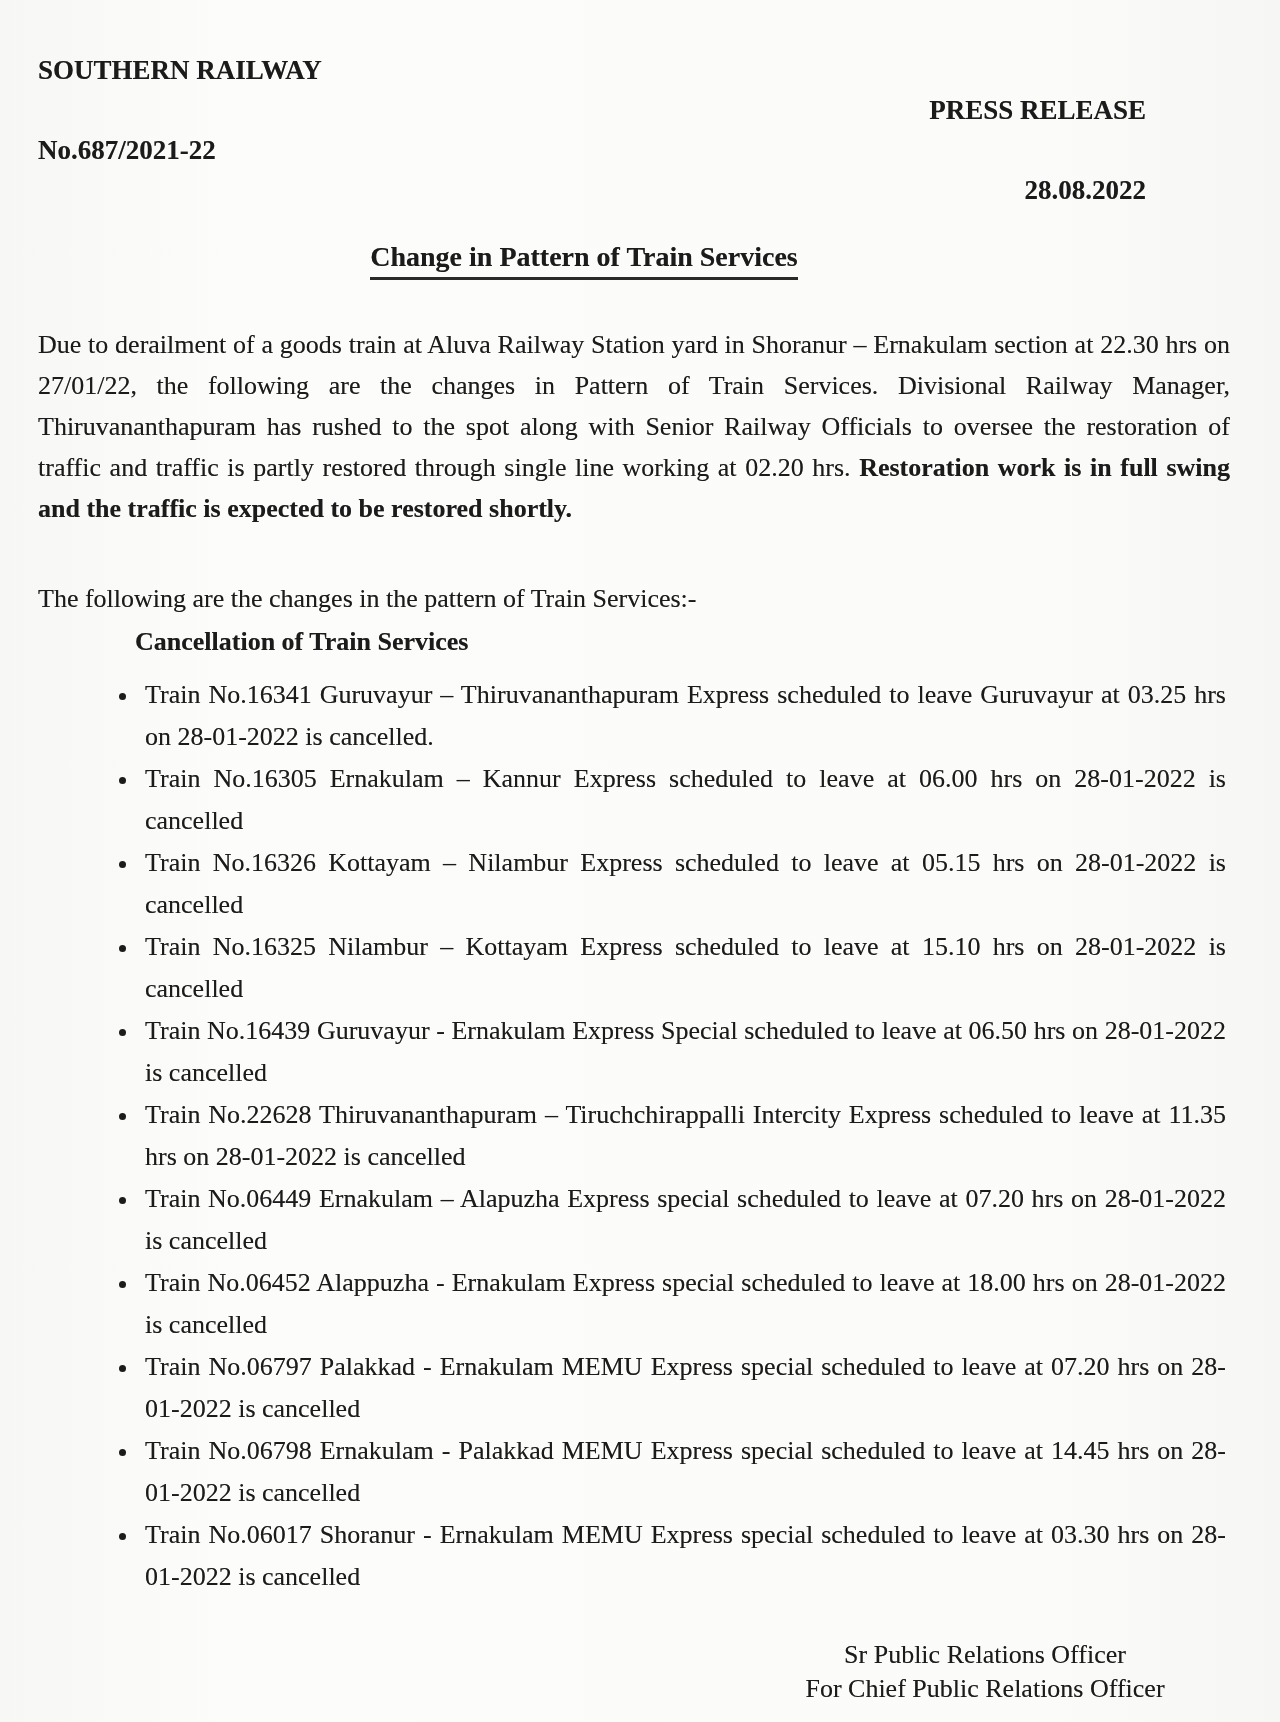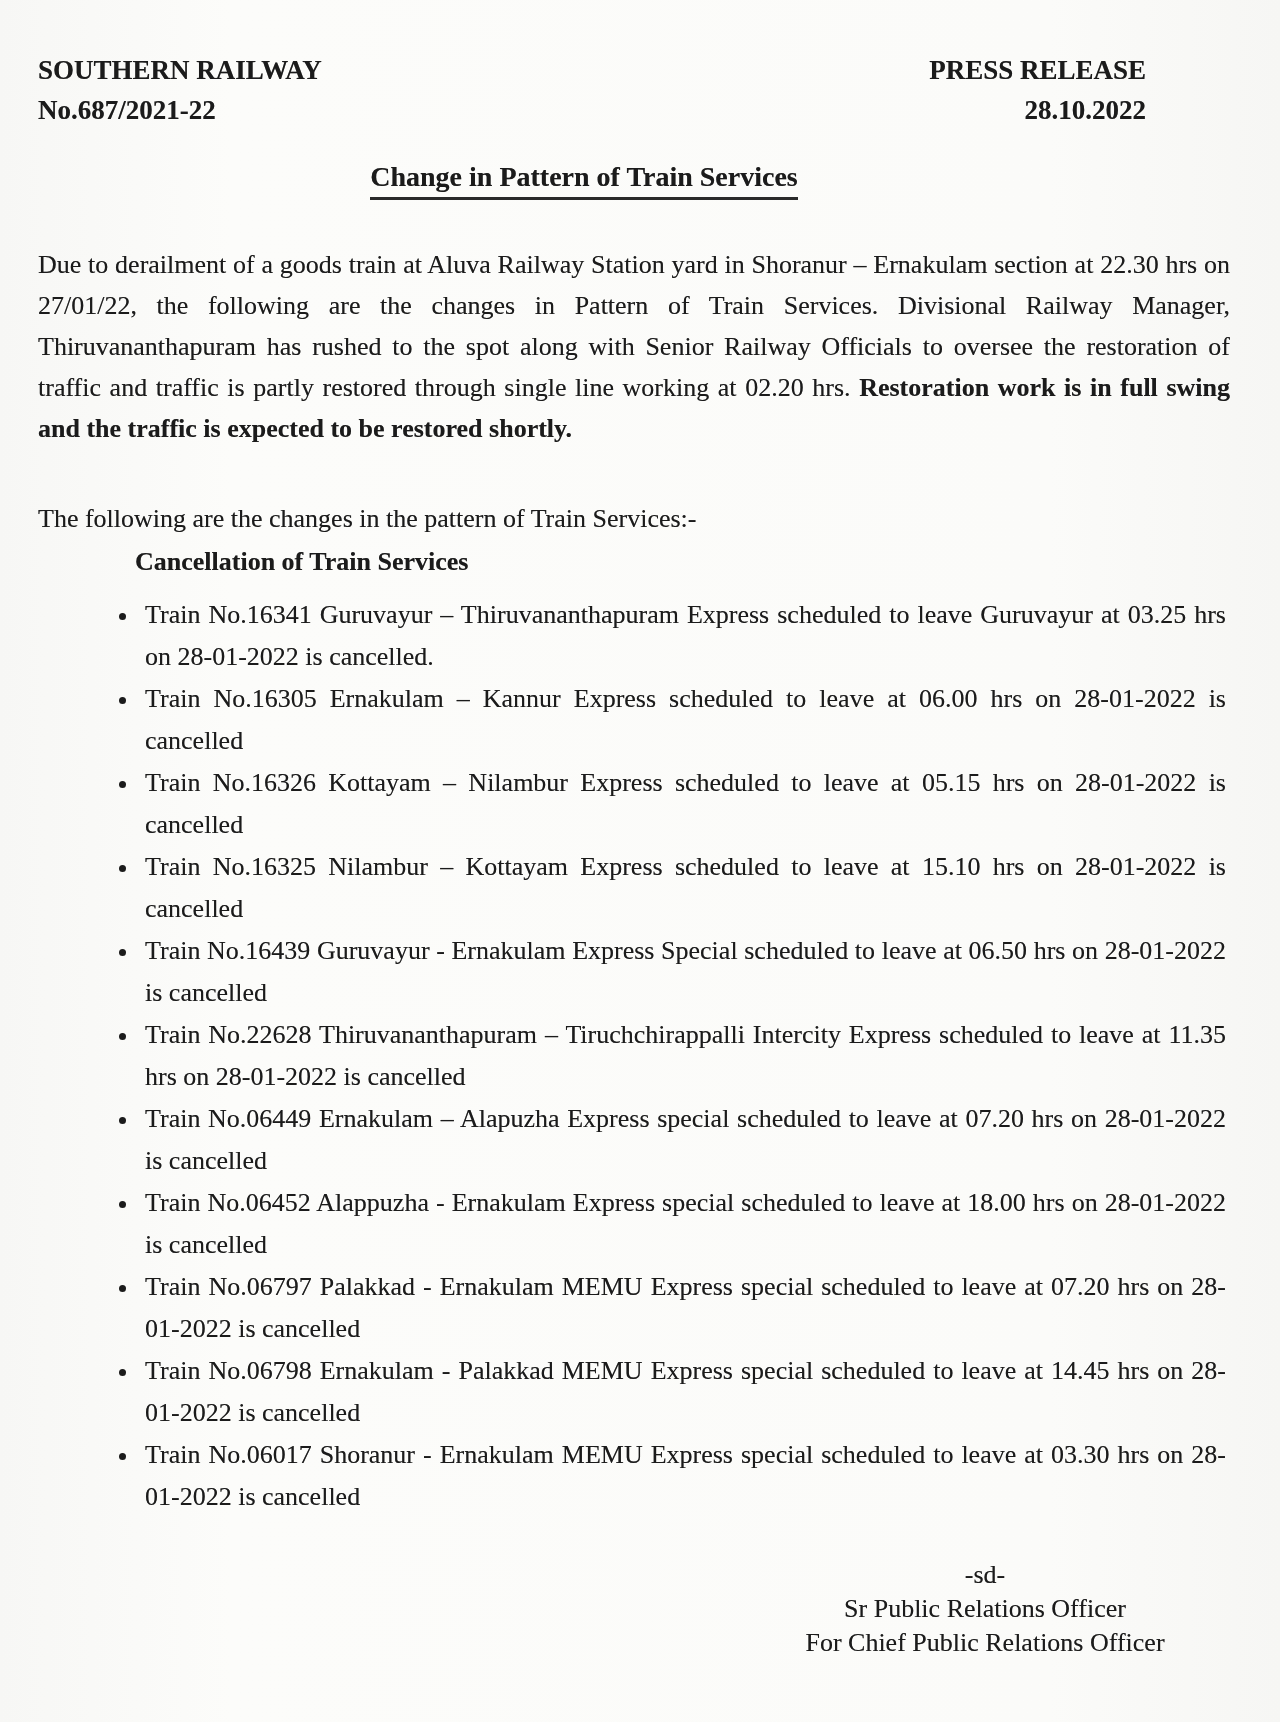--- a/index.html
+++ b/index.html
@@ -18,20 +18,21 @@
     padding: 50px 50px 20px 38px;
     overflow: hidden;
     text-shadow: 0 0 0.6px rgba(20,20,20,0.45);
   }
   .hdr-row {
     display: flex;
     justify-content: space-between;
     font-weight: 700;
     font-size: 27px;
     line-height: 40px;
+    flex-direction: column;
   }
   .hdr-right {
     padding-right: 84px;
     text-align: right;
   }
   .title-wrap {
     text-align: center;
     padding-right: 100px;
     margin-top: 4px;
   }
@@ -87,21 +88,21 @@
 
 <div class="page">
 
   <div class="hdr-row">
     <span>SOUTHERN RAILWAY</span>
     <span class="hdr-right">PRESS RELEASE</span>
   </div>
 
   <div class="hdr-row">
     <span>No.687/2021-22</span>
-    <span class="hdr-right">28.10.2022</span>
+    <span class="hdr-right">28.08.2022</span>
   </div>
 
   <div class="title-wrap">
     <span class="doc-title">Change in Pattern of Train Services</span>
   </div>
 
   <p class="intro"><span>Due to derailment of a goods train at Aluva Railway Station yard in Shoranur – Ernakulam section at 22.30 hrs on 27/01/22, the following are the changes in Pattern of Train Services. Divisional Railway Manager, Thiruvananthapuram has rushed to the spot along with Senior Railway Officials to oversee the restoration of traffic and traffic is partly restored through single line working at 02.20 hrs. </span><b>Restoration work is in full swing and the traffic is expected to be restored shortly.</b></p>
 
   <p class="lead">The following are the changes in the pattern of Train Services:-</p>
 
@@ -115,18 +116,17 @@
     <li>Train No.16439 Guruvayur - Ernakulam Express Special scheduled to leave at 06.50 hrs on  28-01-2022 is cancelled</li>
     <li>Train No.22628 Thiruvananthapuram – Tiruchchirappalli Intercity Express scheduled to leave at 11.35 hrs on  28-01-2022 is cancelled</li>
     <li>Train No.06449 Ernakulam – Alapuzha Express special scheduled to leave at 07.20 hrs on  28-01-2022 is cancelled</li>
     <li>Train No.06452 Alappuzha - Ernakulam Express special scheduled to leave at 18.00 hrs on  28-01-2022 is cancelled</li>
     <li>Train No.06797 Palakkad - Ernakulam MEMU Express special scheduled to leave at 07.20 hrs on 28-01-2022 is cancelled</li>
     <li>Train No.06798 Ernakulam - Palakkad MEMU Express special scheduled to leave at 14.45 hrs on  28-01-2022 is cancelled</li>
     <li>Train No.06017 Shoranur - Ernakulam MEMU Express special scheduled to leave at 03.30 hrs on  28-01-2022 is cancelled</li>
   </ul>
 
   <div class="signature">
-    <div>-sd-</div>
     <div>Sr Public Relations Officer</div>
     <div>For Chief Public Relations Officer</div>
   </div>
 
 </div>
 
 </body></html>

